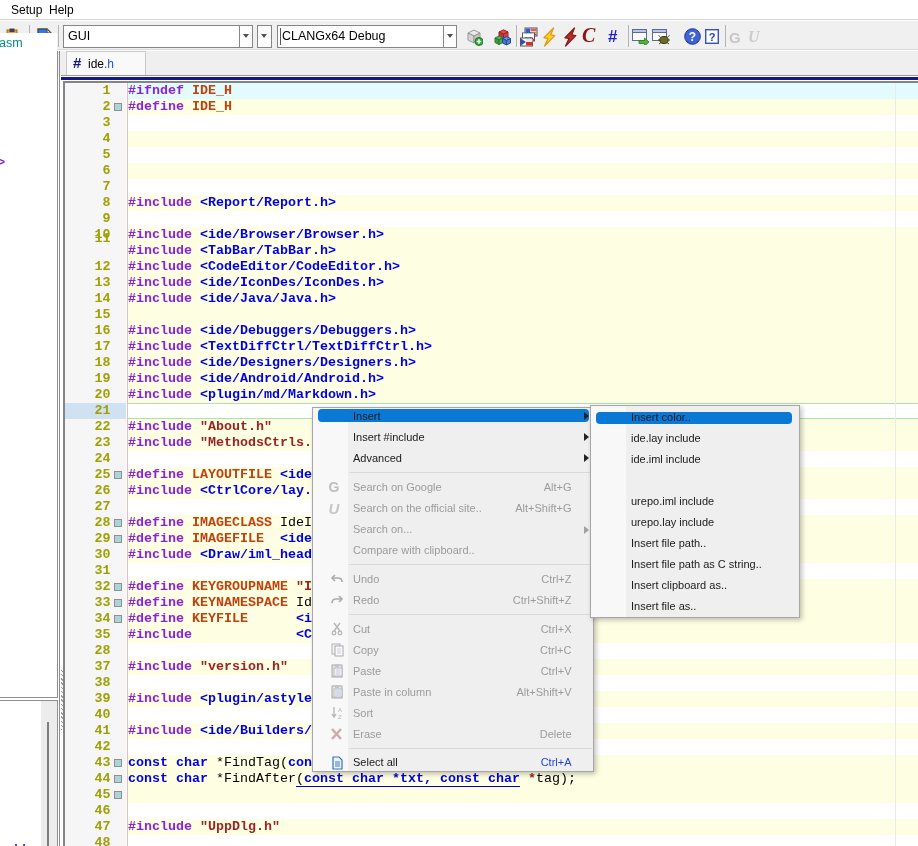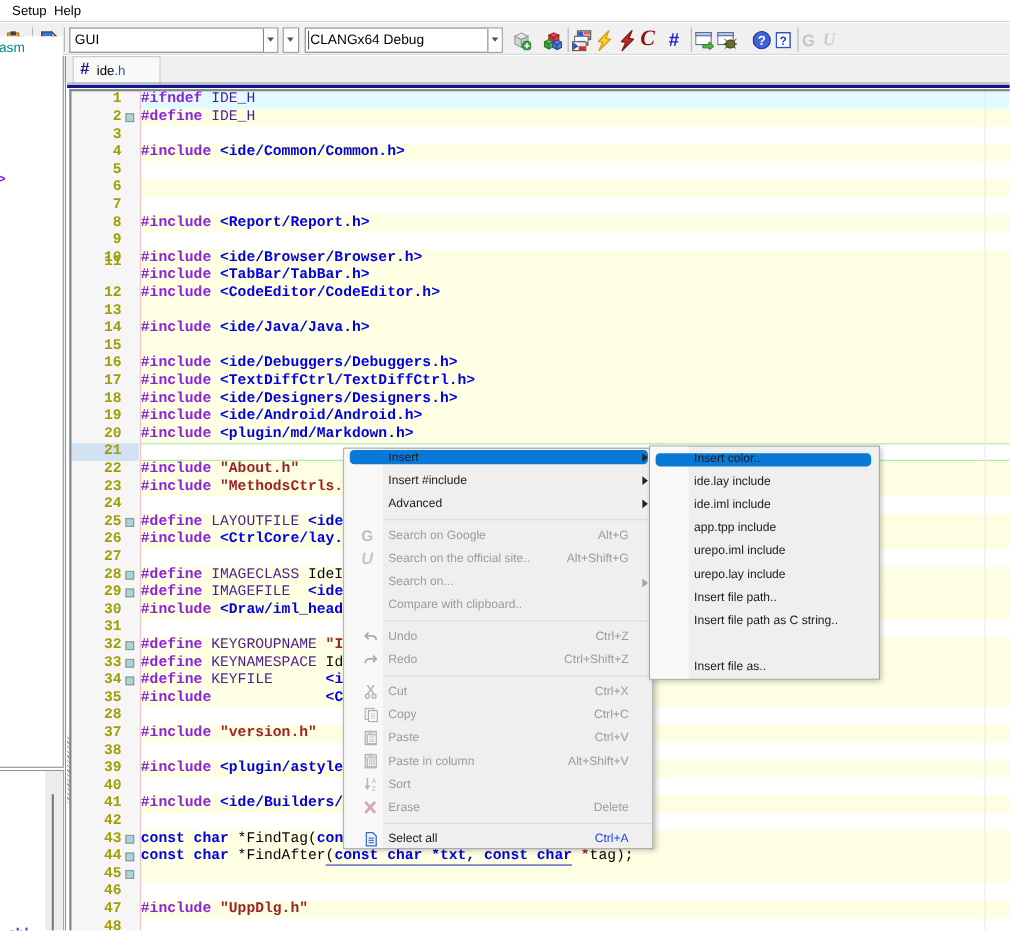--- a/index.html
+++ b/index.html
@@ -51,21 +51,21 @@
 #marginline { left:895px; top:83px; width:1px; height:763px; background:#eaeaea; }
 #editor { left:65px; top:83px; width:853px; height:763px; overflow:hidden; }
 .band { position:absolute; left:62.5px; width:791px; height:16px; }
 .band.cyan { background:#e2fbfe; }
 .band.yellow { background:#fefee3; }
 .code { position:absolute; left:63px; height:16px; font-family:"Liberation Mono",monospace;
   font-size:13.3333px; line-height:16px; white-space:pre; color:#000; }
 .code .p { color:#8a22dd; font-weight:bold; }
 .code .b { color:#0000e4; font-weight:bold; }
 .code .s { color:#9a2323; font-weight:bold; }
-.code .u { color:#4c1d95; font-weight:normal; }
+.code .u { color:#c2410c; font-weight:bold; }
 .code .un { border-bottom:1px solid #0000c8; }
 .code .bu { color:#0000e4; font-weight:bold; border-bottom:1px solid #0000c8; }
 .num { position:absolute; left:0; width:45.5px; height:16px; text-align:right;
   font-family:"Liberation Mono",monospace; font-size:13.3333px; line-height:16px;
   color:#a0a005; font-weight:bold; }
 .mark { position:absolute; left:49px; width:8px; height:8px; background:#a9d6d8; border:1px solid #909090; }
 #cline-top { left:127.5px; top:402.5px; width:790.5px; height:1px; background:#a9e6a9; }
 #cline-bot { left:127.5px; top:417.8px; width:790.5px; height:1px; background:#a9e6a9; }
 #gut21 { left:65px; top:403px; width:61px; height:16px; background:#d0e1f1; }
 
@@ -215,31 +215,31 @@
   <div class="abs" id="bltext">abl</div>
 
   <div class="abs" id="gutter"></div>
   <div class="abs" id="gut21"></div>
   <div class="abs" id="editor">
 <div class="band cyan" style="top:0px"></div>
 <div class="code" style="top:0px"><span class="p">#ifndef</span> <span class="u">IDE_H</span></div>
 <div class="band yellow" style="top:16px"></div>
 <div class="code" style="top:16px"><span class="p">#define</span> <span class="u">IDE_H</span></div>
 <div class="band yellow" style="top:48px"></div>
-<div class="code" style="top:48px"><span class="p">#include</span> <span class="b">&lt;ide/Common/Common.h&gt;</span></div>
 <div class="band yellow" style="top:80px"></div>
 <div class="band yellow" style="top:112px"></div>
 <div class="code" style="top:112px"><span class="p">#include</span> <span class="b">&lt;Report/Report.h&gt;</span></div>
 <div class="band yellow" style="top:144px"></div>
 <div class="code" style="top:144px"><span class="p">#include</span> <span class="b">&lt;ide/Browser/Browser.h&gt;</span></div>
 <div class="band yellow" style="top:160px"></div>
 <div class="code" style="top:160px"><span class="p">#include</span> <span class="b">&lt;TabBar/TabBar.h&gt;</span></div>
 <div class="band yellow" style="top:176px"></div>
 <div class="code" style="top:176px"><span class="p">#include</span> <span class="b">&lt;CodeEditor/CodeEditor.h&gt;</span></div>
 <div class="band yellow" style="top:192px"></div>
+<div class="code" style="top:192px"><span class="p">#include</span> <span class="b">&lt;ide/IconDes/IconDes.h&gt;</span></div>
 <div class="band yellow" style="top:208px"></div>
 <div class="code" style="top:208px"><span class="p">#include</span> <span class="b">&lt;ide/Java/Java.h&gt;</span></div>
 <div class="band yellow" style="top:224px"></div>
 <div class="band yellow" style="top:240px"></div>
 <div class="code" style="top:240px"><span class="p">#include</span> <span class="b">&lt;ide/Debuggers/Debuggers.h&gt;</span></div>
 <div class="band yellow" style="top:256px"></div>
 <div class="code" style="top:256px"><span class="p">#include</span> <span class="b">&lt;TextDiffCtrl/TextDiffCtrl.h&gt;</span></div>
 <div class="band yellow" style="top:272px"></div>
 <div class="code" style="top:272px"><span class="p">#include</span> <span class="b">&lt;ide/Designers/Designers.h&gt;</span></div>
 <div class="band yellow" style="top:288px"></div>
@@ -466,32 +466,32 @@
 <div class="hl" style="left:5px;top:6px;width:196.5px;height:12.5px"></div>
 <div class="mi" style="top:1.5px">
         <span class="ml en">Insert color..</span>
       </div>
 <div class="mi" style="top:22.5px">
         <span class="ml en">ide.lay include</span>
       </div>
 <div class="mi" style="top:43.5px">
         <span class="ml en">ide.iml include</span>
       </div>
-<div class="mi" style="top:64.5px">
-        <span class="ml en">app.tpp include</span>
-      </div>
 <div class="mi" style="top:85.5px">
         <span class="ml en">urepo.iml include</span>
       </div>
 <div class="mi" style="top:106.5px">
         <span class="ml en">urepo.lay include</span>
       </div>
 <div class="mi" style="top:127.5px">
         <span class="ml en">Insert file path..</span>
       </div>
 <div class="mi" style="top:148.5px">
         <span class="ml en">Insert file path as C string..</span>
       </div>
+<div class="mi" style="top:169.5px">
+        <span class="ml en">Insert clipboard as..</span>
+      </div>
 <div class="mi" style="top:190.5px">
         <span class="ml en">Insert file as..</span>
       </div>
   </div>
 </div>
 
 </body></html>

